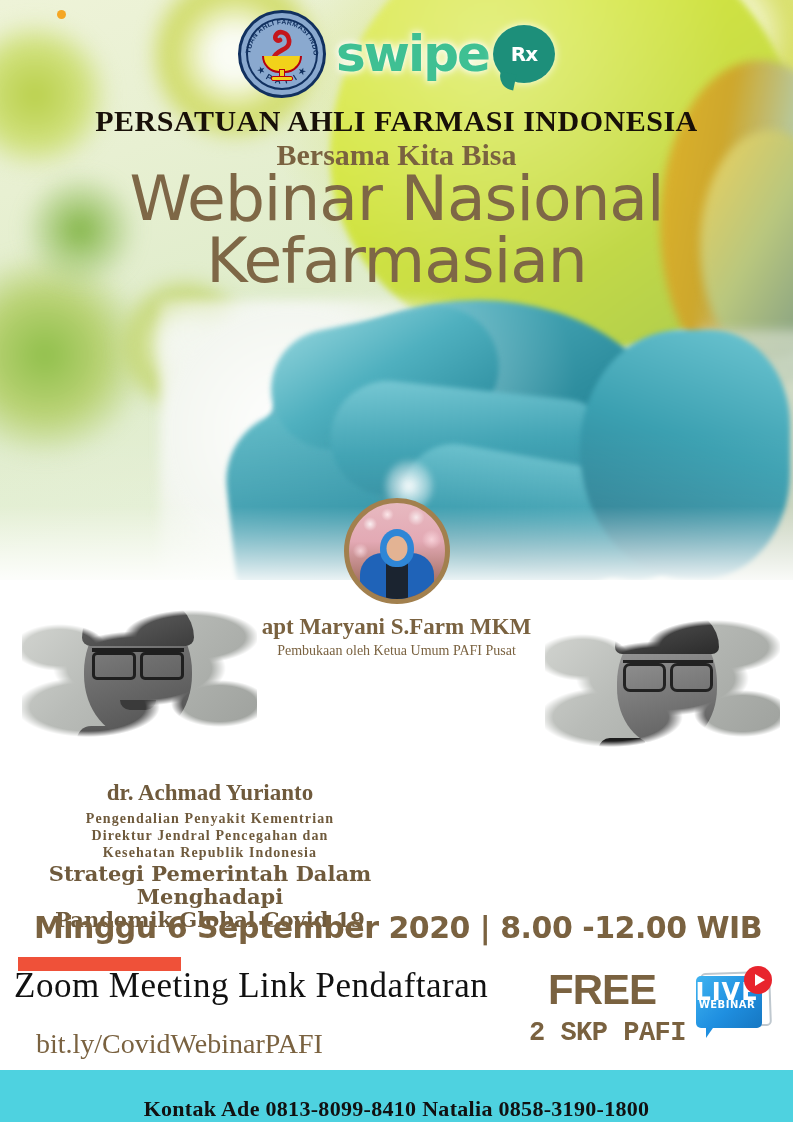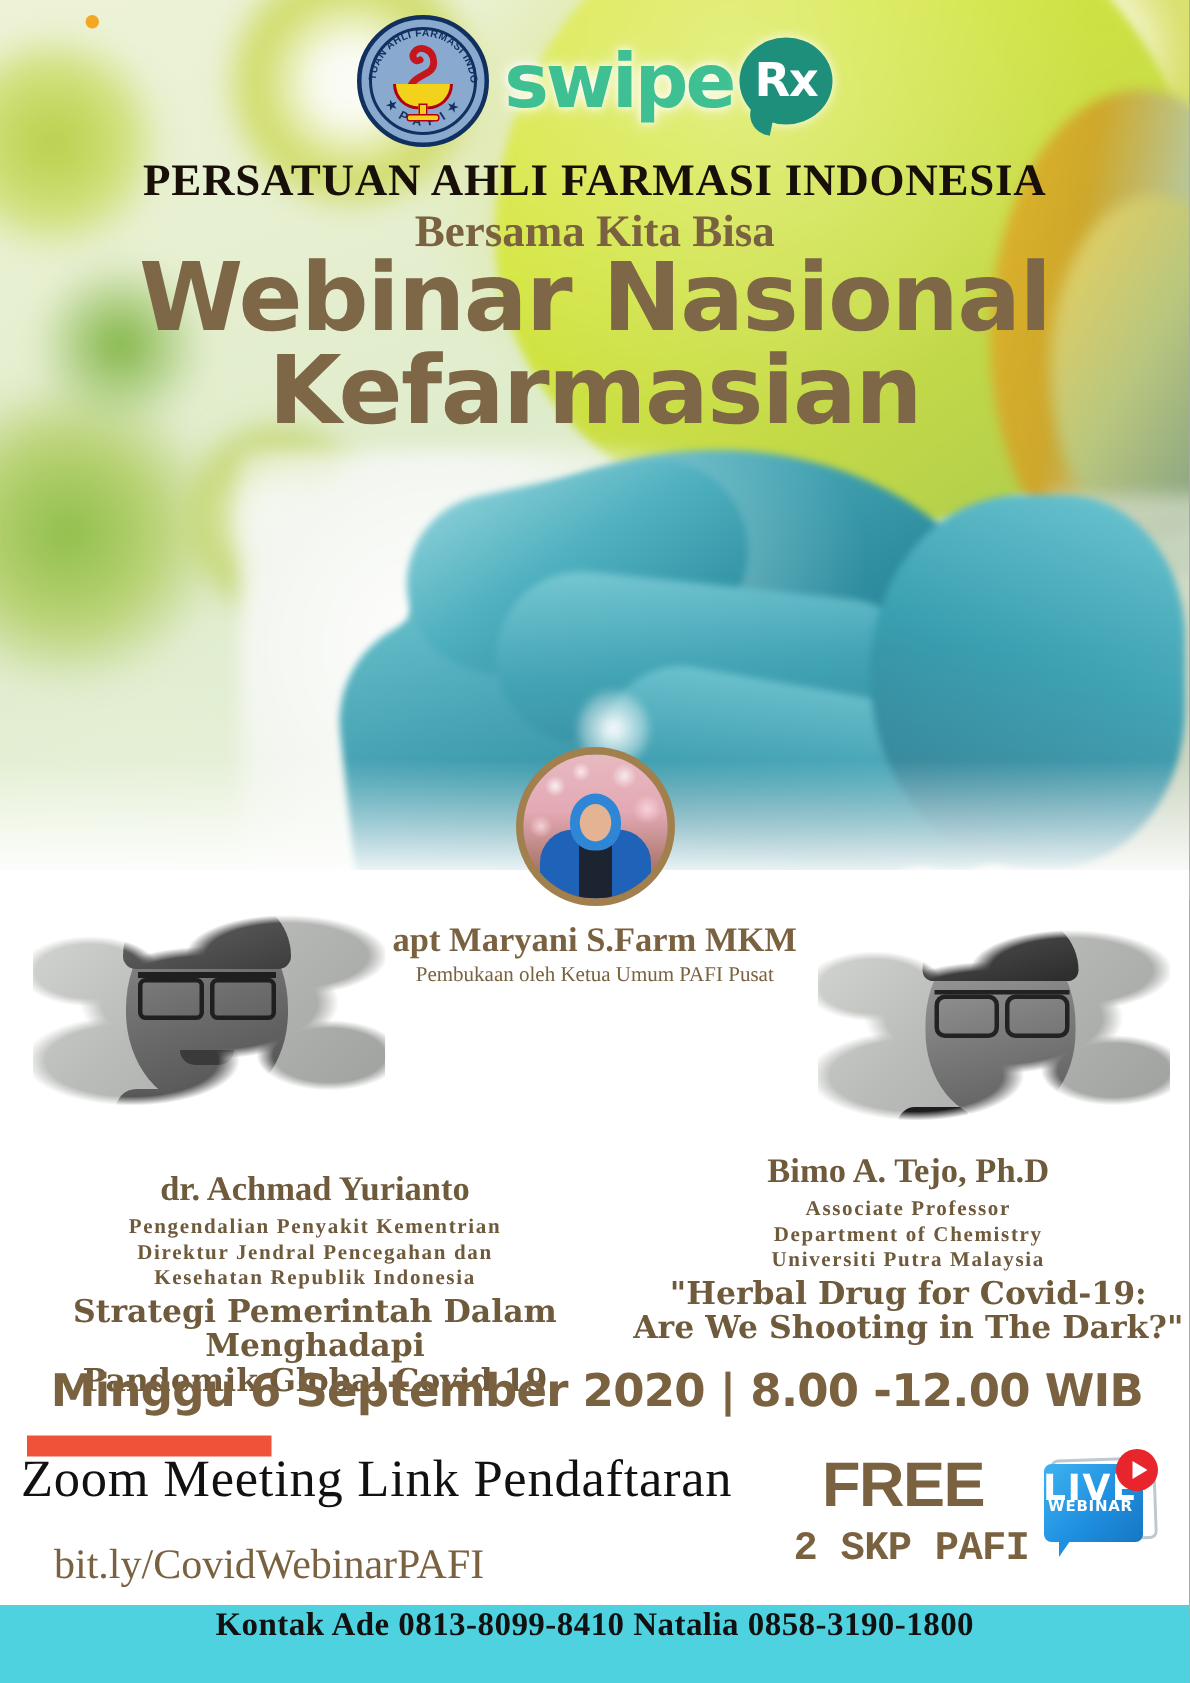--- a/index.html
+++ b/index.html
@@ -120,36 +120,36 @@
 
   .swipe-logo{display:flex;align-items:center;gap:4px;}
   .swipe-word{font-family:"DejaVu Sans", sans-serif;font-weight:bold;font-size:50px;color:#3fc093;letter-spacing:-2px;position:relative;
     text-shadow:0 0 6px rgba(255,255,255,.95),0 0 12px rgba(255,255,255,.85);}
   .swipe-dot{position:absolute;left:57px;top:2px;width:9px;height:9px;border-radius:50%;background:#f5a623;}
   .rx-bubble{position:relative;width:62px;height:58px;border-radius:50%;background:#1d8f7a;
     display:flex;align-items:center;justify-content:center;
     box-shadow:0 0 8px rgba(255,255,255,.9);}
   .rx-bubble:after{content:"";position:absolute;left:6px;bottom:-6px;width:16px;height:16px;background:#1d8f7a;
     border-radius:0 0 0 14px;transform:rotate(12deg);}
-  .rx-text{font-family:"DejaVu Sans", sans-serif;font-weight:bold;font-size:31px;color:#fff;letter-spacing:-1px;position:relative;z-index:2;}
+  .rx-text{font-family:"DejaVu Sans", sans-serif;font-weight:bold;font-size:20px;color:#fff;letter-spacing:-1px;position:relative;z-index:2;}
 
   
   .org-name{
     position:absolute;left:0;top:104px;width:793px;text-align:center;
     font-family:"Liberation Serif", serif;font-weight:bold;font-size:30px;letter-spacing:.5px;
     color:#181008;
   }
   .tagline{
     position:absolute;left:0;top:138px;width:793px;text-align:center;
     font-family:"Liberation Serif", serif;font-weight:bold;font-size:30px;
     color:#7a6240;
   }
   .headline{
     position:absolute;left:0;top:168px;width:793px;text-align:center;
-    font-family:"DejaVu Sans", sans-serif;font-weight:bold;
+    font-family:"DejaVu Sans", sans-serif;font-weight:normal;
     font-size:63px;line-height:.98;color:#7e6746;letter-spacing:-1px;
   }
   .headline .l2{display:block;}
 
   
   .center-speaker{position:absolute;left:0;top:498px;width:793px;text-align:center;}
   .avatar-c{
     position:relative;width:106px;height:106px;margin:0 auto;border-radius:50%;
     border:5px solid #a2804e;overflow:hidden;
     background:linear-gradient(180deg,#e7b9c0 0%,#e3a9b4 40%,#8a5a44 100%);
@@ -252,21 +252,21 @@
     font-family:"DejaVu Sans", sans-serif;font-weight:bold;font-size:24px;color:#fff;letter-spacing:1px;}
   .lb-web{position:absolute;left:0;top:31px;width:66px;text-align:center;
     font-family:"DejaVu Sans", sans-serif;font-weight:bold;font-size:10px;color:#fff;letter-spacing:.5px;}
   .lb-play{position:absolute;left:50px;top:-2px;width:28px;height:28px;border-radius:50%;background:#e8242d;
     display:flex;align-items:center;justify-content:center;}
   .lb-play i{display:block;width:0;height:0;border-left:10px solid #fff;border-top:6px solid transparent;border-bottom:6px solid transparent;margin-left:3px;}
 
   
   .footer{
     position:absolute;left:0;bottom:0;width:793px;height:52px;background:#4ed2e0;
-    display:flex;align-items:flex-start;justify-content:center;
+    display:flex;align-items:flex-end;justify-content:center;
   }
   .footer-text{font-family:"Liberation Serif", serif;font-weight:bold;font-size:22px;color:#111;letter-spacing:.3px;}
 </style>
 </head>
 <body>
 
 <div class="poster">
 
   <div class="bg-photo">
     <div class="blob b1"></div>
@@ -372,32 +372,20 @@
       <div>Pengendalian Penyakit Kementrian</div>
       <div>Direktur Jendral Pencegahan dan</div>
       <div>Kesehatan Republik Indonesia</div>
     </div>
     <div class="spk-topic">
       <div>Strategi Pemerintah Dalam Menghadapi</div>
       <div>Pandemik Global Covid  19</div>
     </div>
   </div>
 
-  <div class="spk-block spk-right">
-    <div class="spk-name">Bimo A. Tejo, Ph.D</div>
-    <div class="spk-aff">
-      <div>Associate Professor</div>
-      <div>Department of Chemistry</div>
-      <div>Universiti Putra Malaysia</div>
-    </div>
-    <div class="spk-topic">
-      <div>"Herbal Drug for Covid-19:</div>
-      <div>Are We Shooting in The Dark?"</div>
-    </div>
-  </div>
 
   <div class="date-line">Minggu  6 September  2020 | 8.00 -12.00 WIB</div>
   <div class="red-bar"></div>
   <div class="zoom-line">Zoom Meeting  Link  Pendaftaran</div>
   <div class="bitly">bit.ly/CovidWebinarPAFI</div>
   <div class="free">FREE</div>
   <div class="skp">2 SKP PAFI</div>
 
   <div class="live-badge">
     <div class="lb-back"></div>

